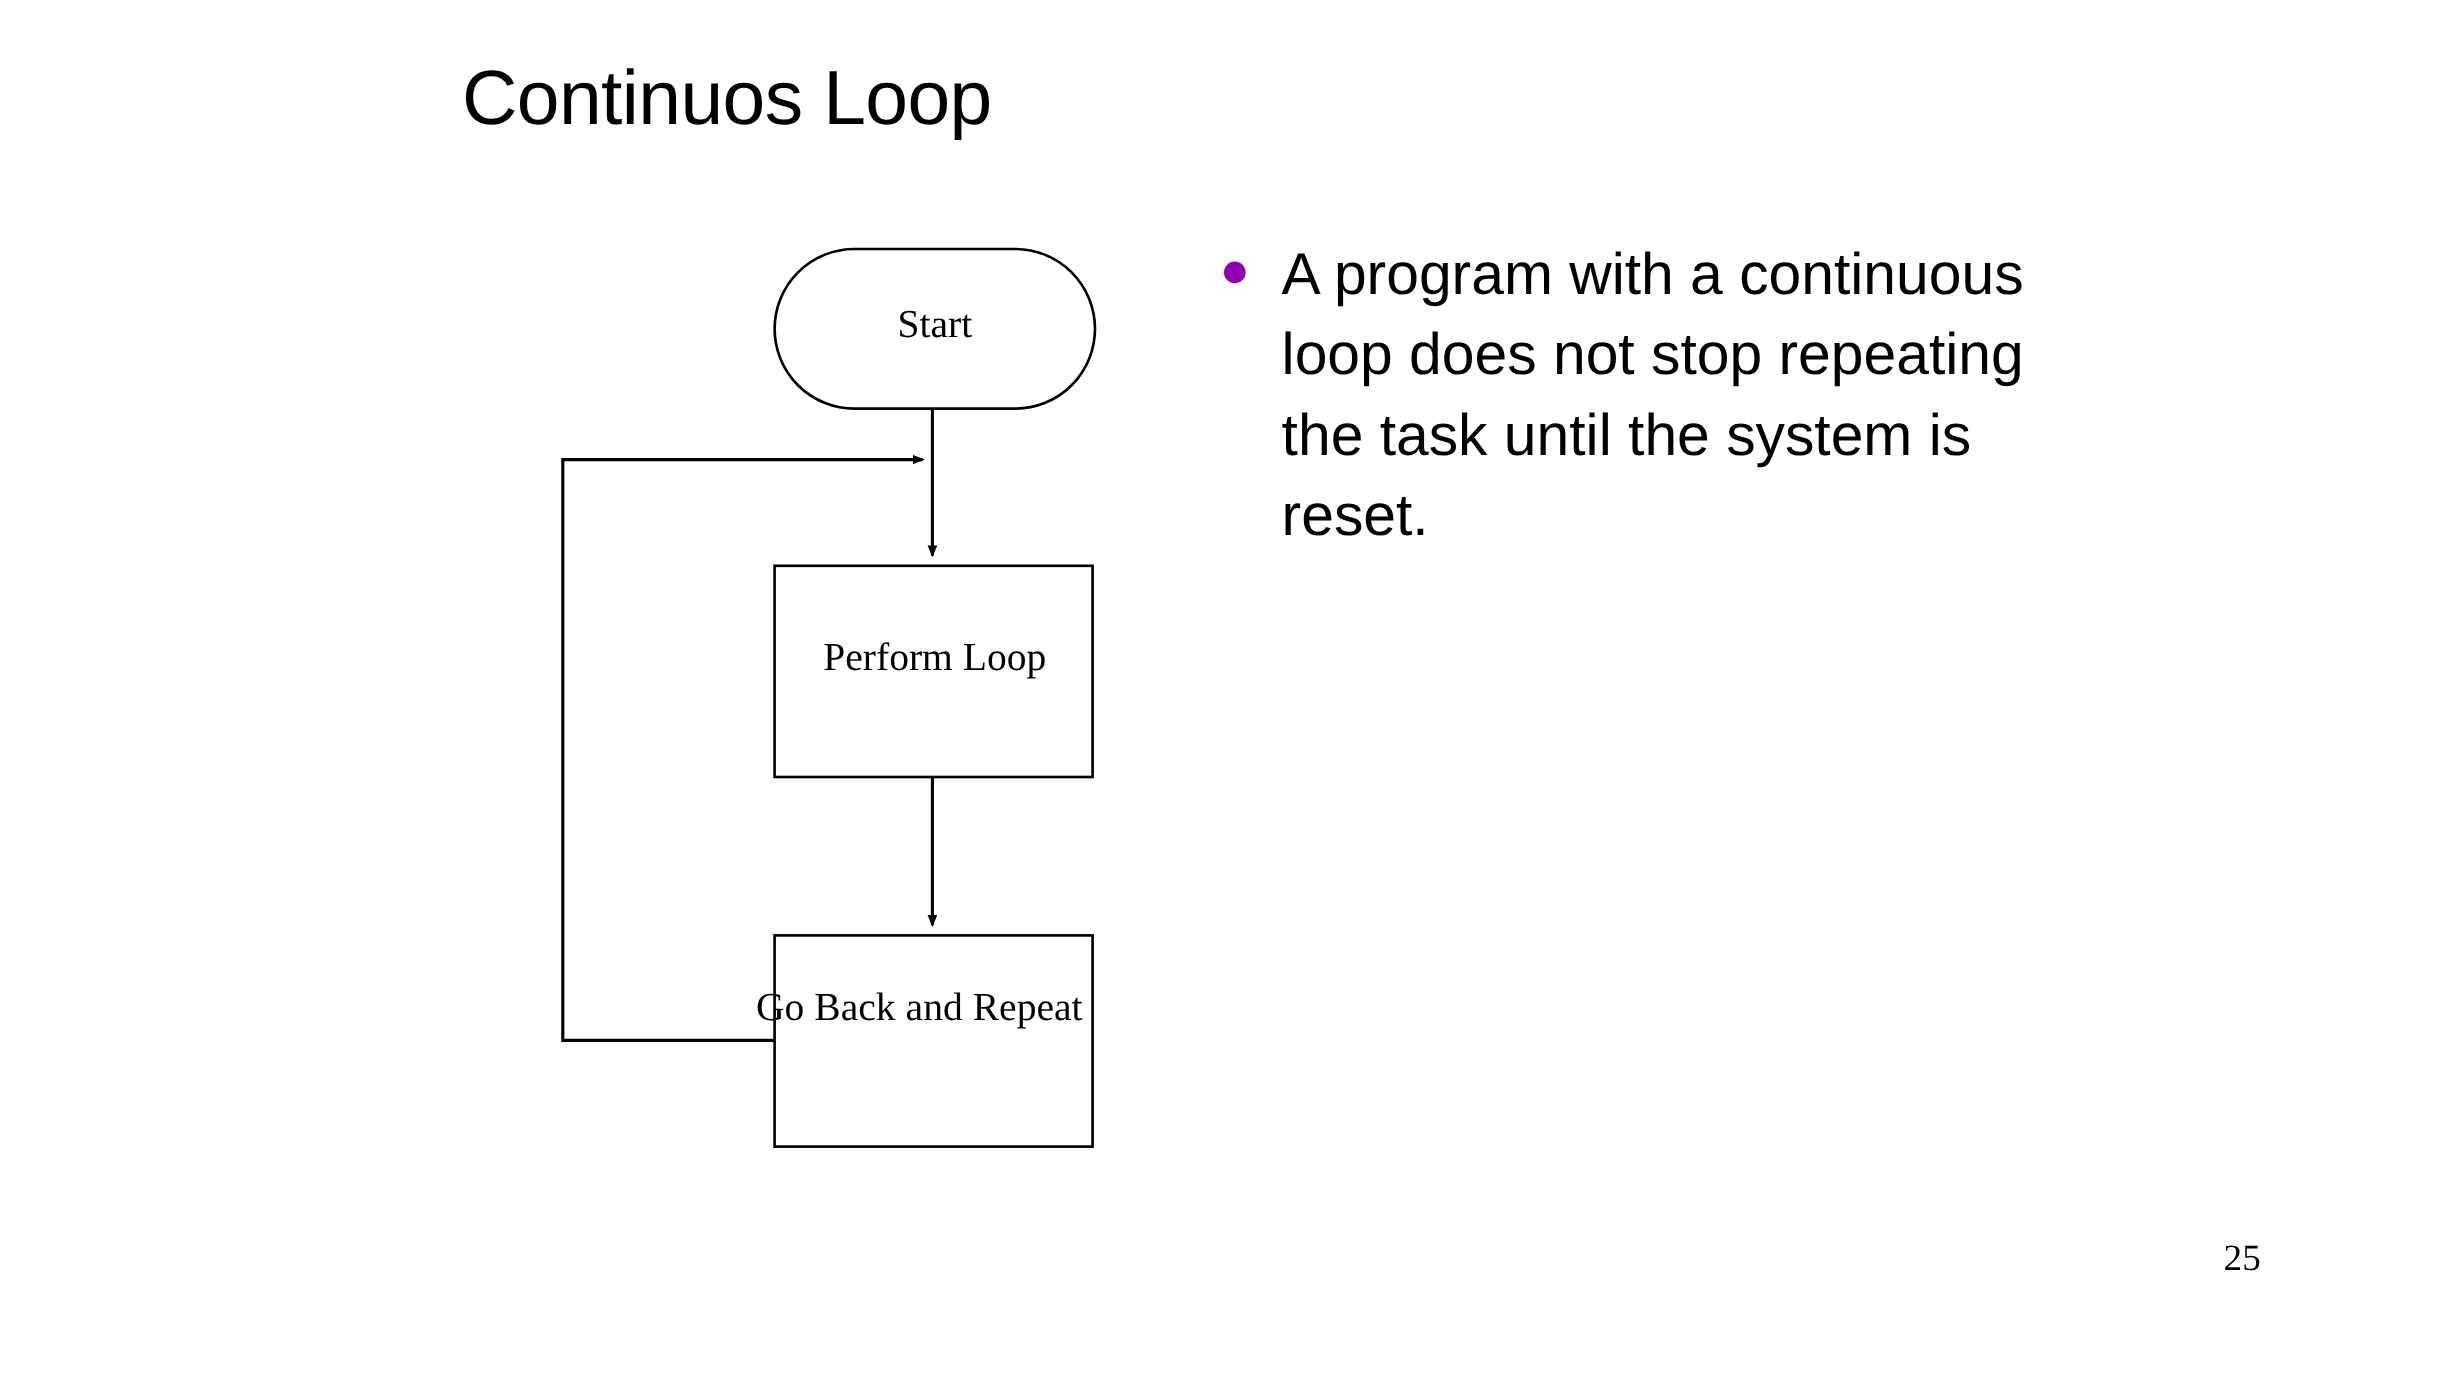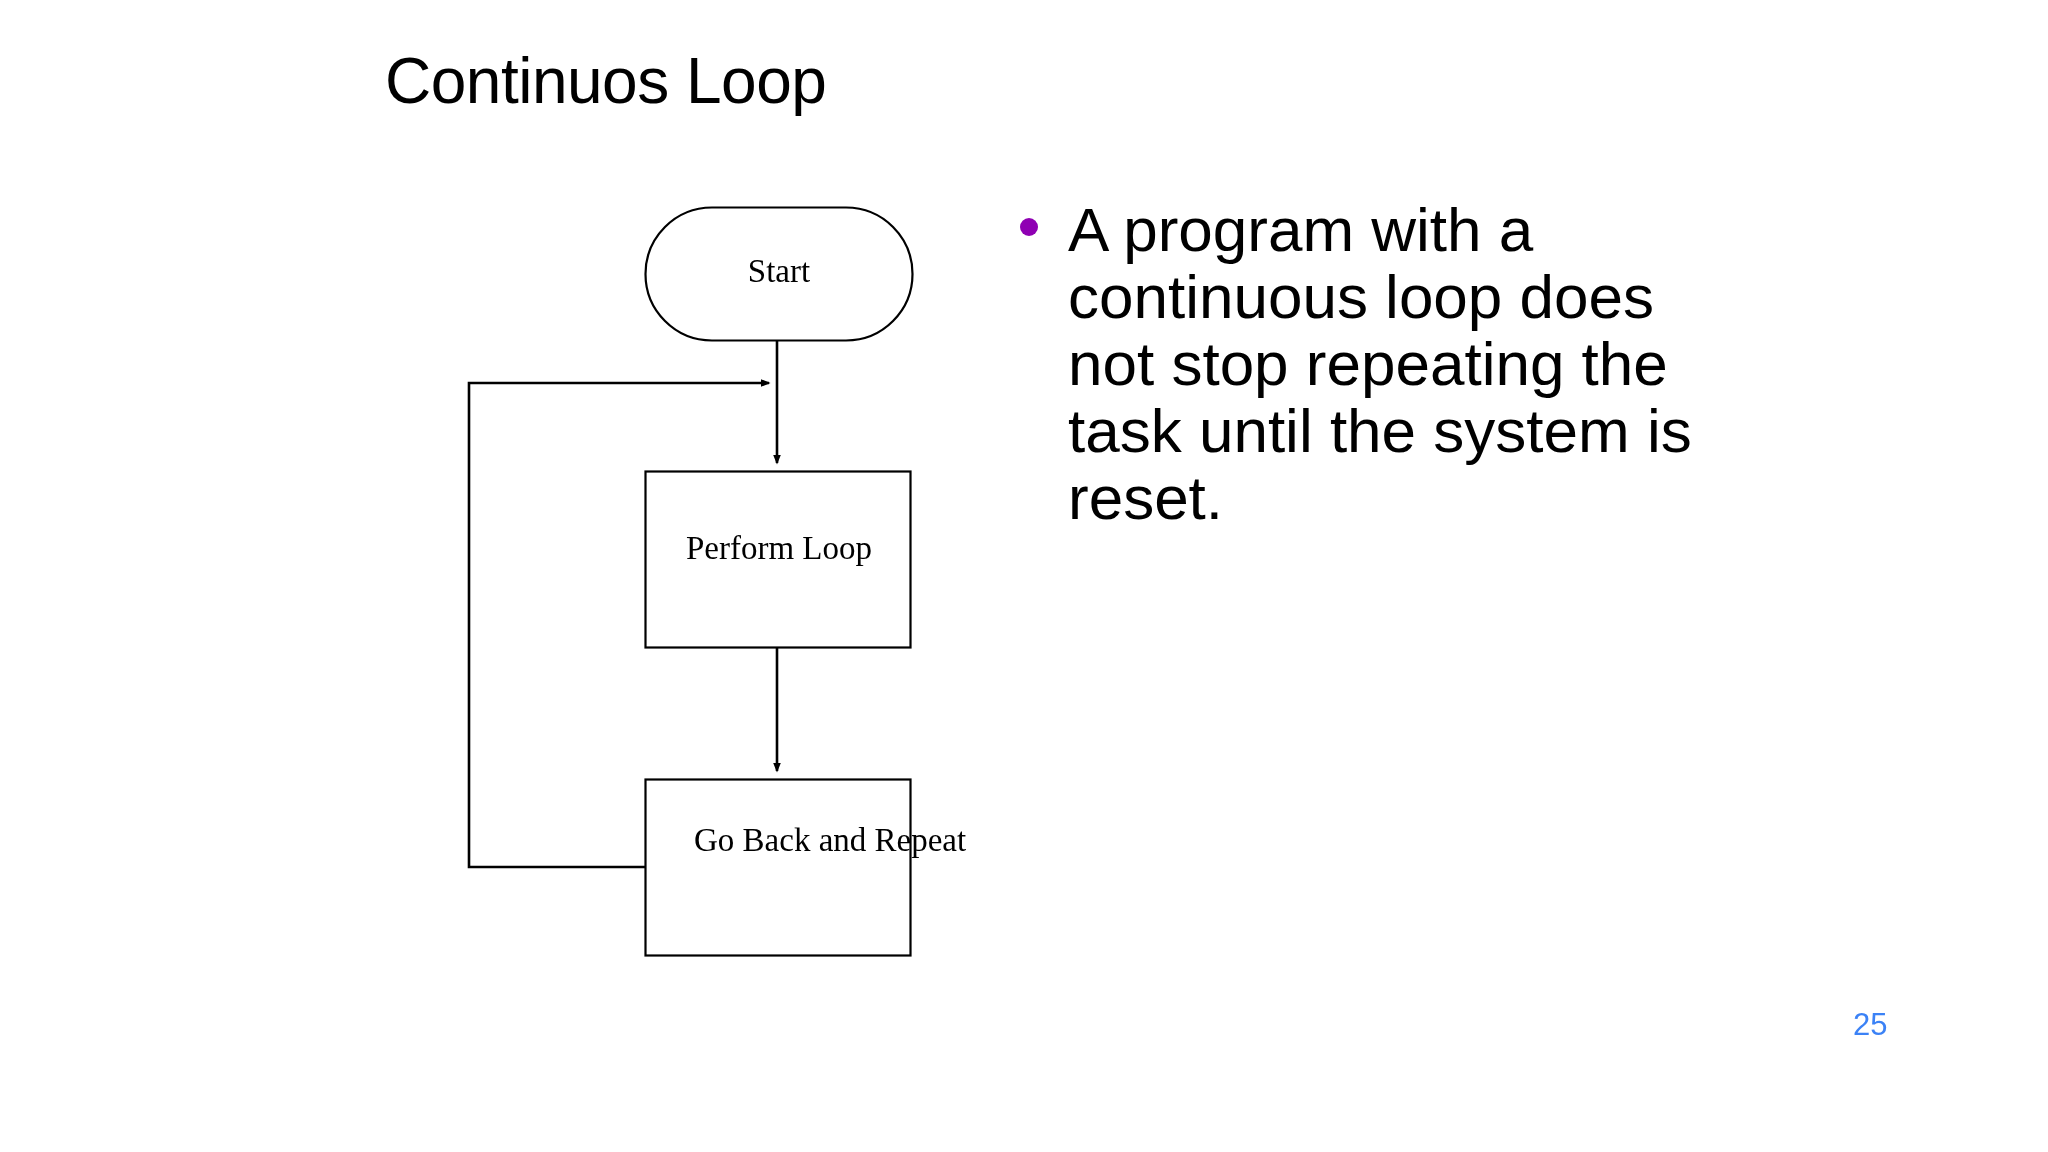--- a/index.html
+++ b/index.html
@@ -56,21 +56,21 @@
     left: 645px;
     top: 253px;
     width: 268px;
   }
   #label-perform {
     left: 645px;
     top: 530px;
     width: 268px;
   }
   #label-goback {
-    left: 674px;
+    left: 610px;
     top: 822px;
     width: 272px;
     text-align: right;
     padding-left: 20px;
     box-sizing: border-box;
   }
 
   
   #body-block {
     position: absolute;
@@ -87,34 +87,34 @@
     width: 18px;
     height: 18px;
     border-radius: 50%;
     background: #8F00B3;
     margin-top: 22px;
     margin-right: 30px;
   }
   .bullet-text {
     flex: 1 1 auto;
     font-family: "Liberation Sans", sans-serif;
-    font-size: 62px;
+    font-size: 49px;
     line-height: 67px;
     color: #000000;
     font-weight: 400;
   }
 
   
   #page-number {
     position: absolute;
     left: 1853px;
-    top: 1007px;
-    font-family: Liberation Sans, sans-serif;
+    top: 1030px;
+    font-family: Liberation Serif, serif;
     font-size: 31px;
-    color: #3b82f6;
+    color: #000000;
   }
 </style>
 </head>
 <body>
 
 <div id="slide">
 
   <div id="slide-title">Continuos Loop</div>
 
   <div id="flowchart">

